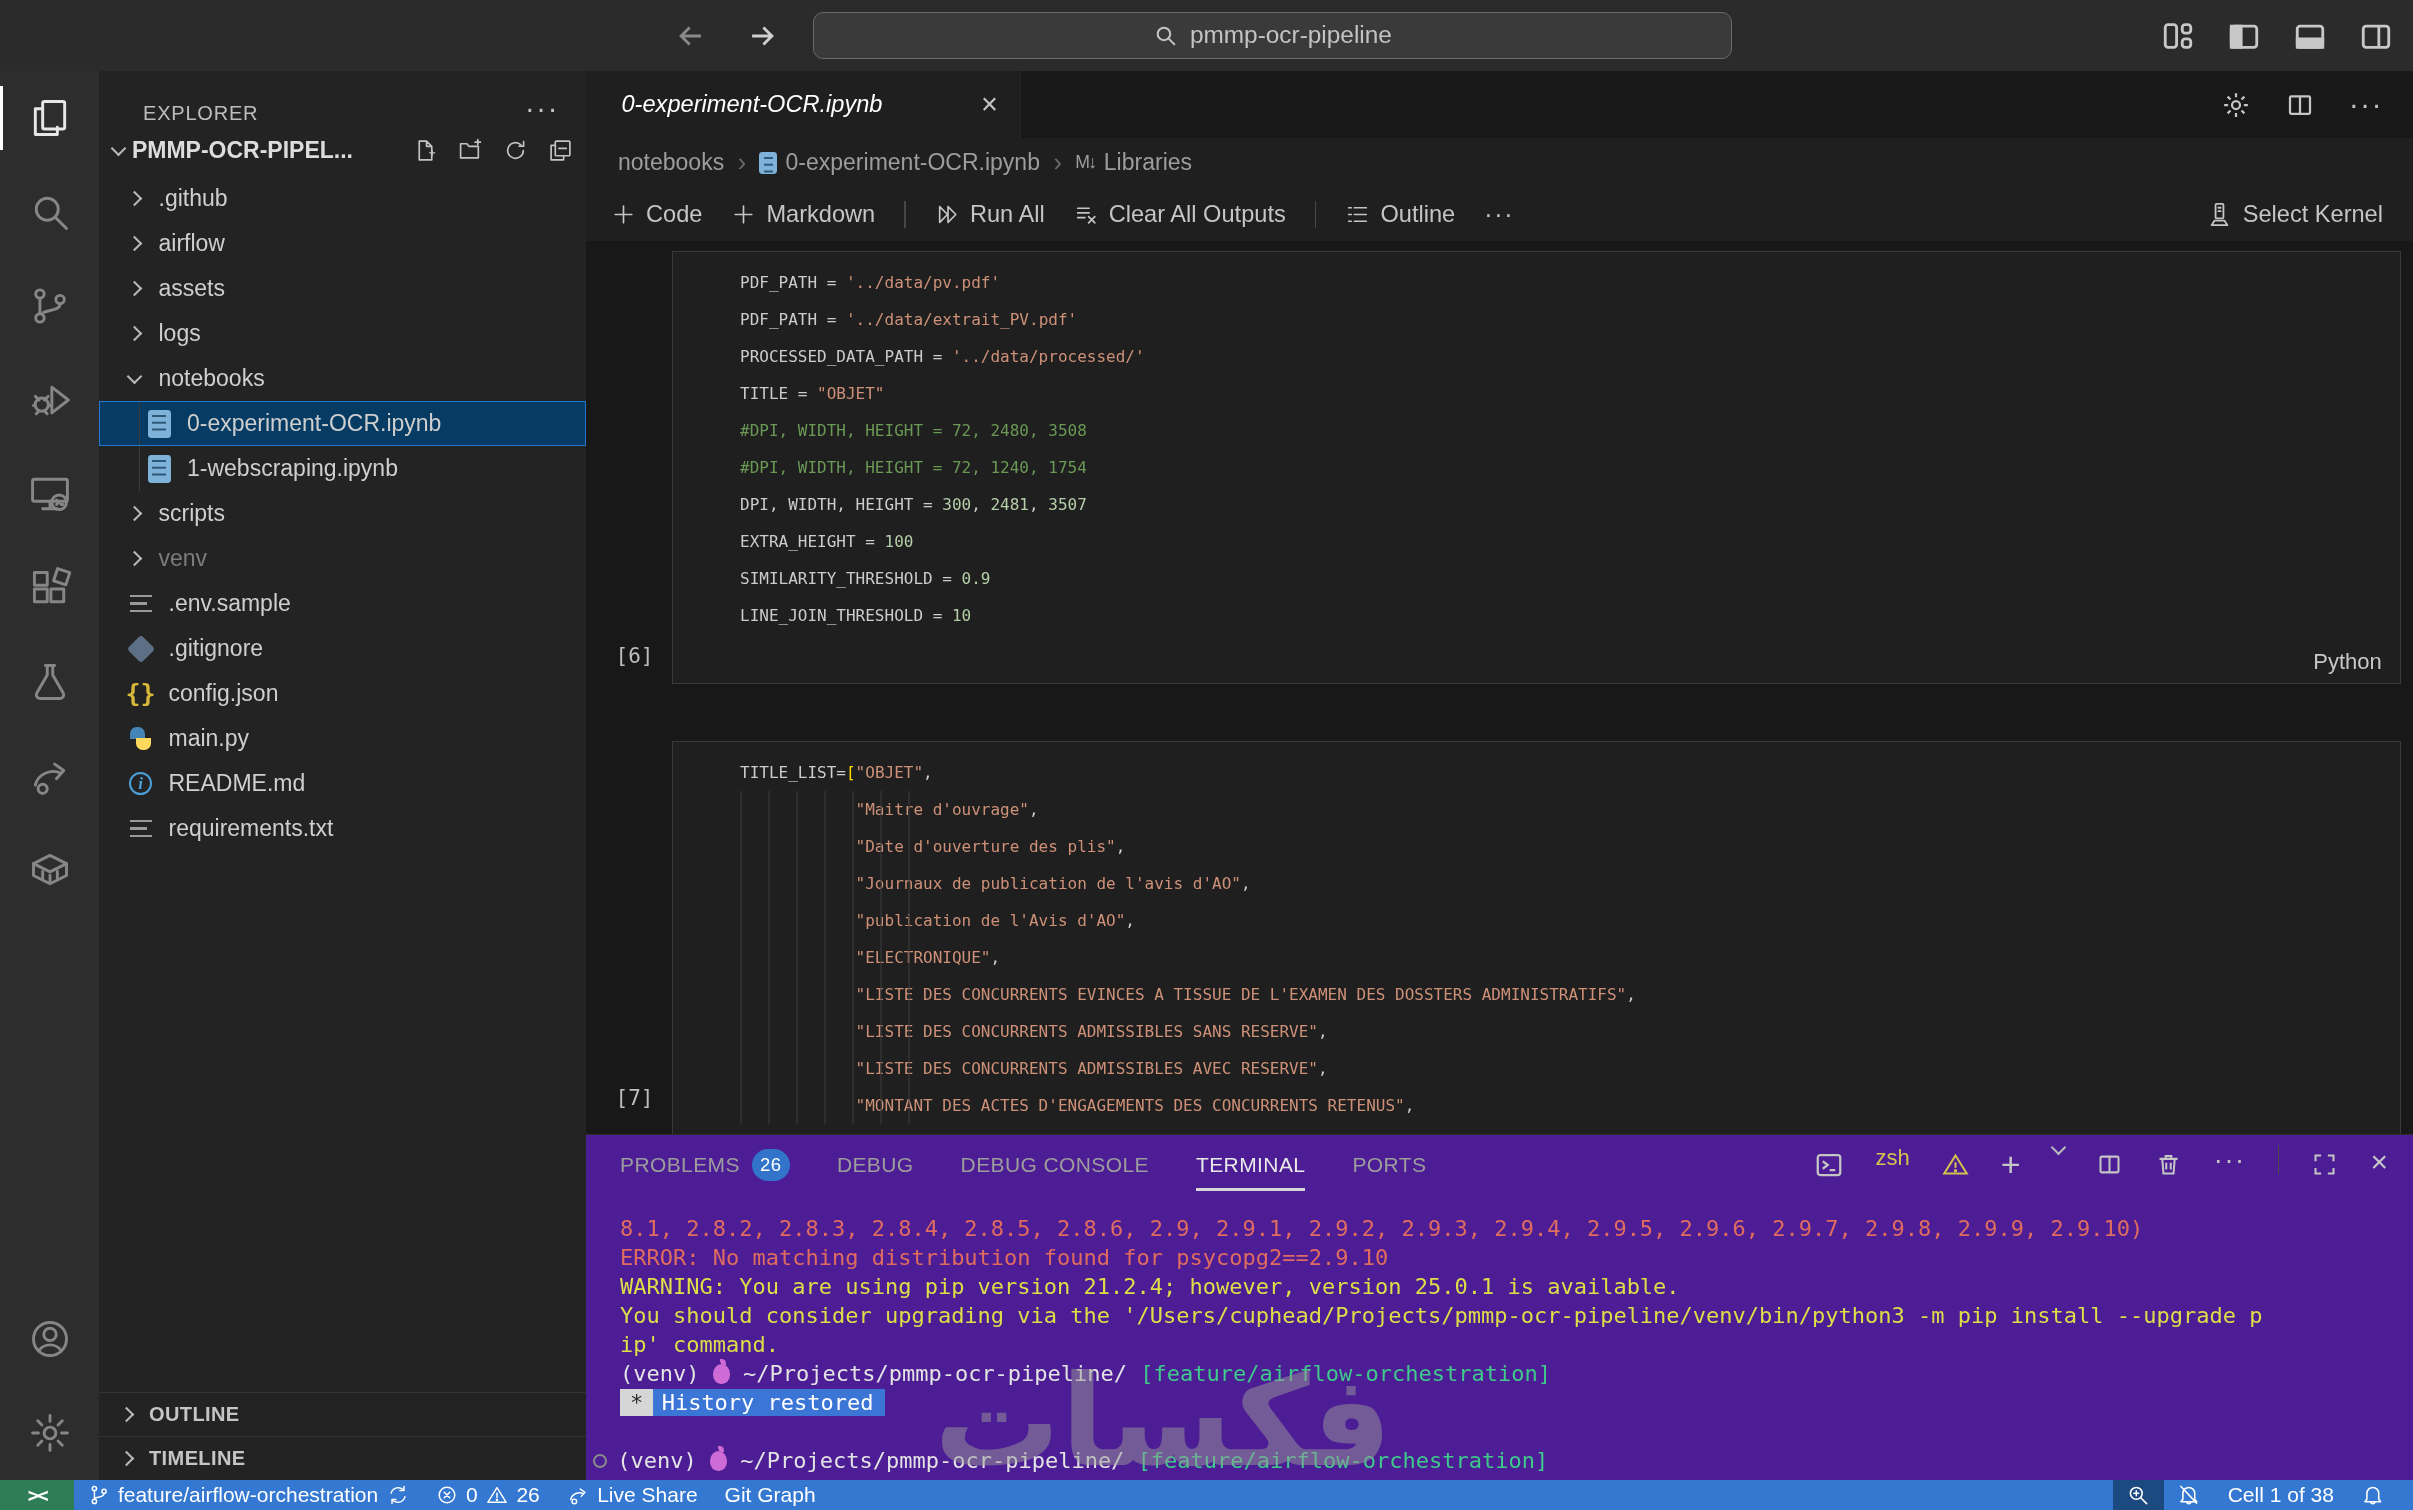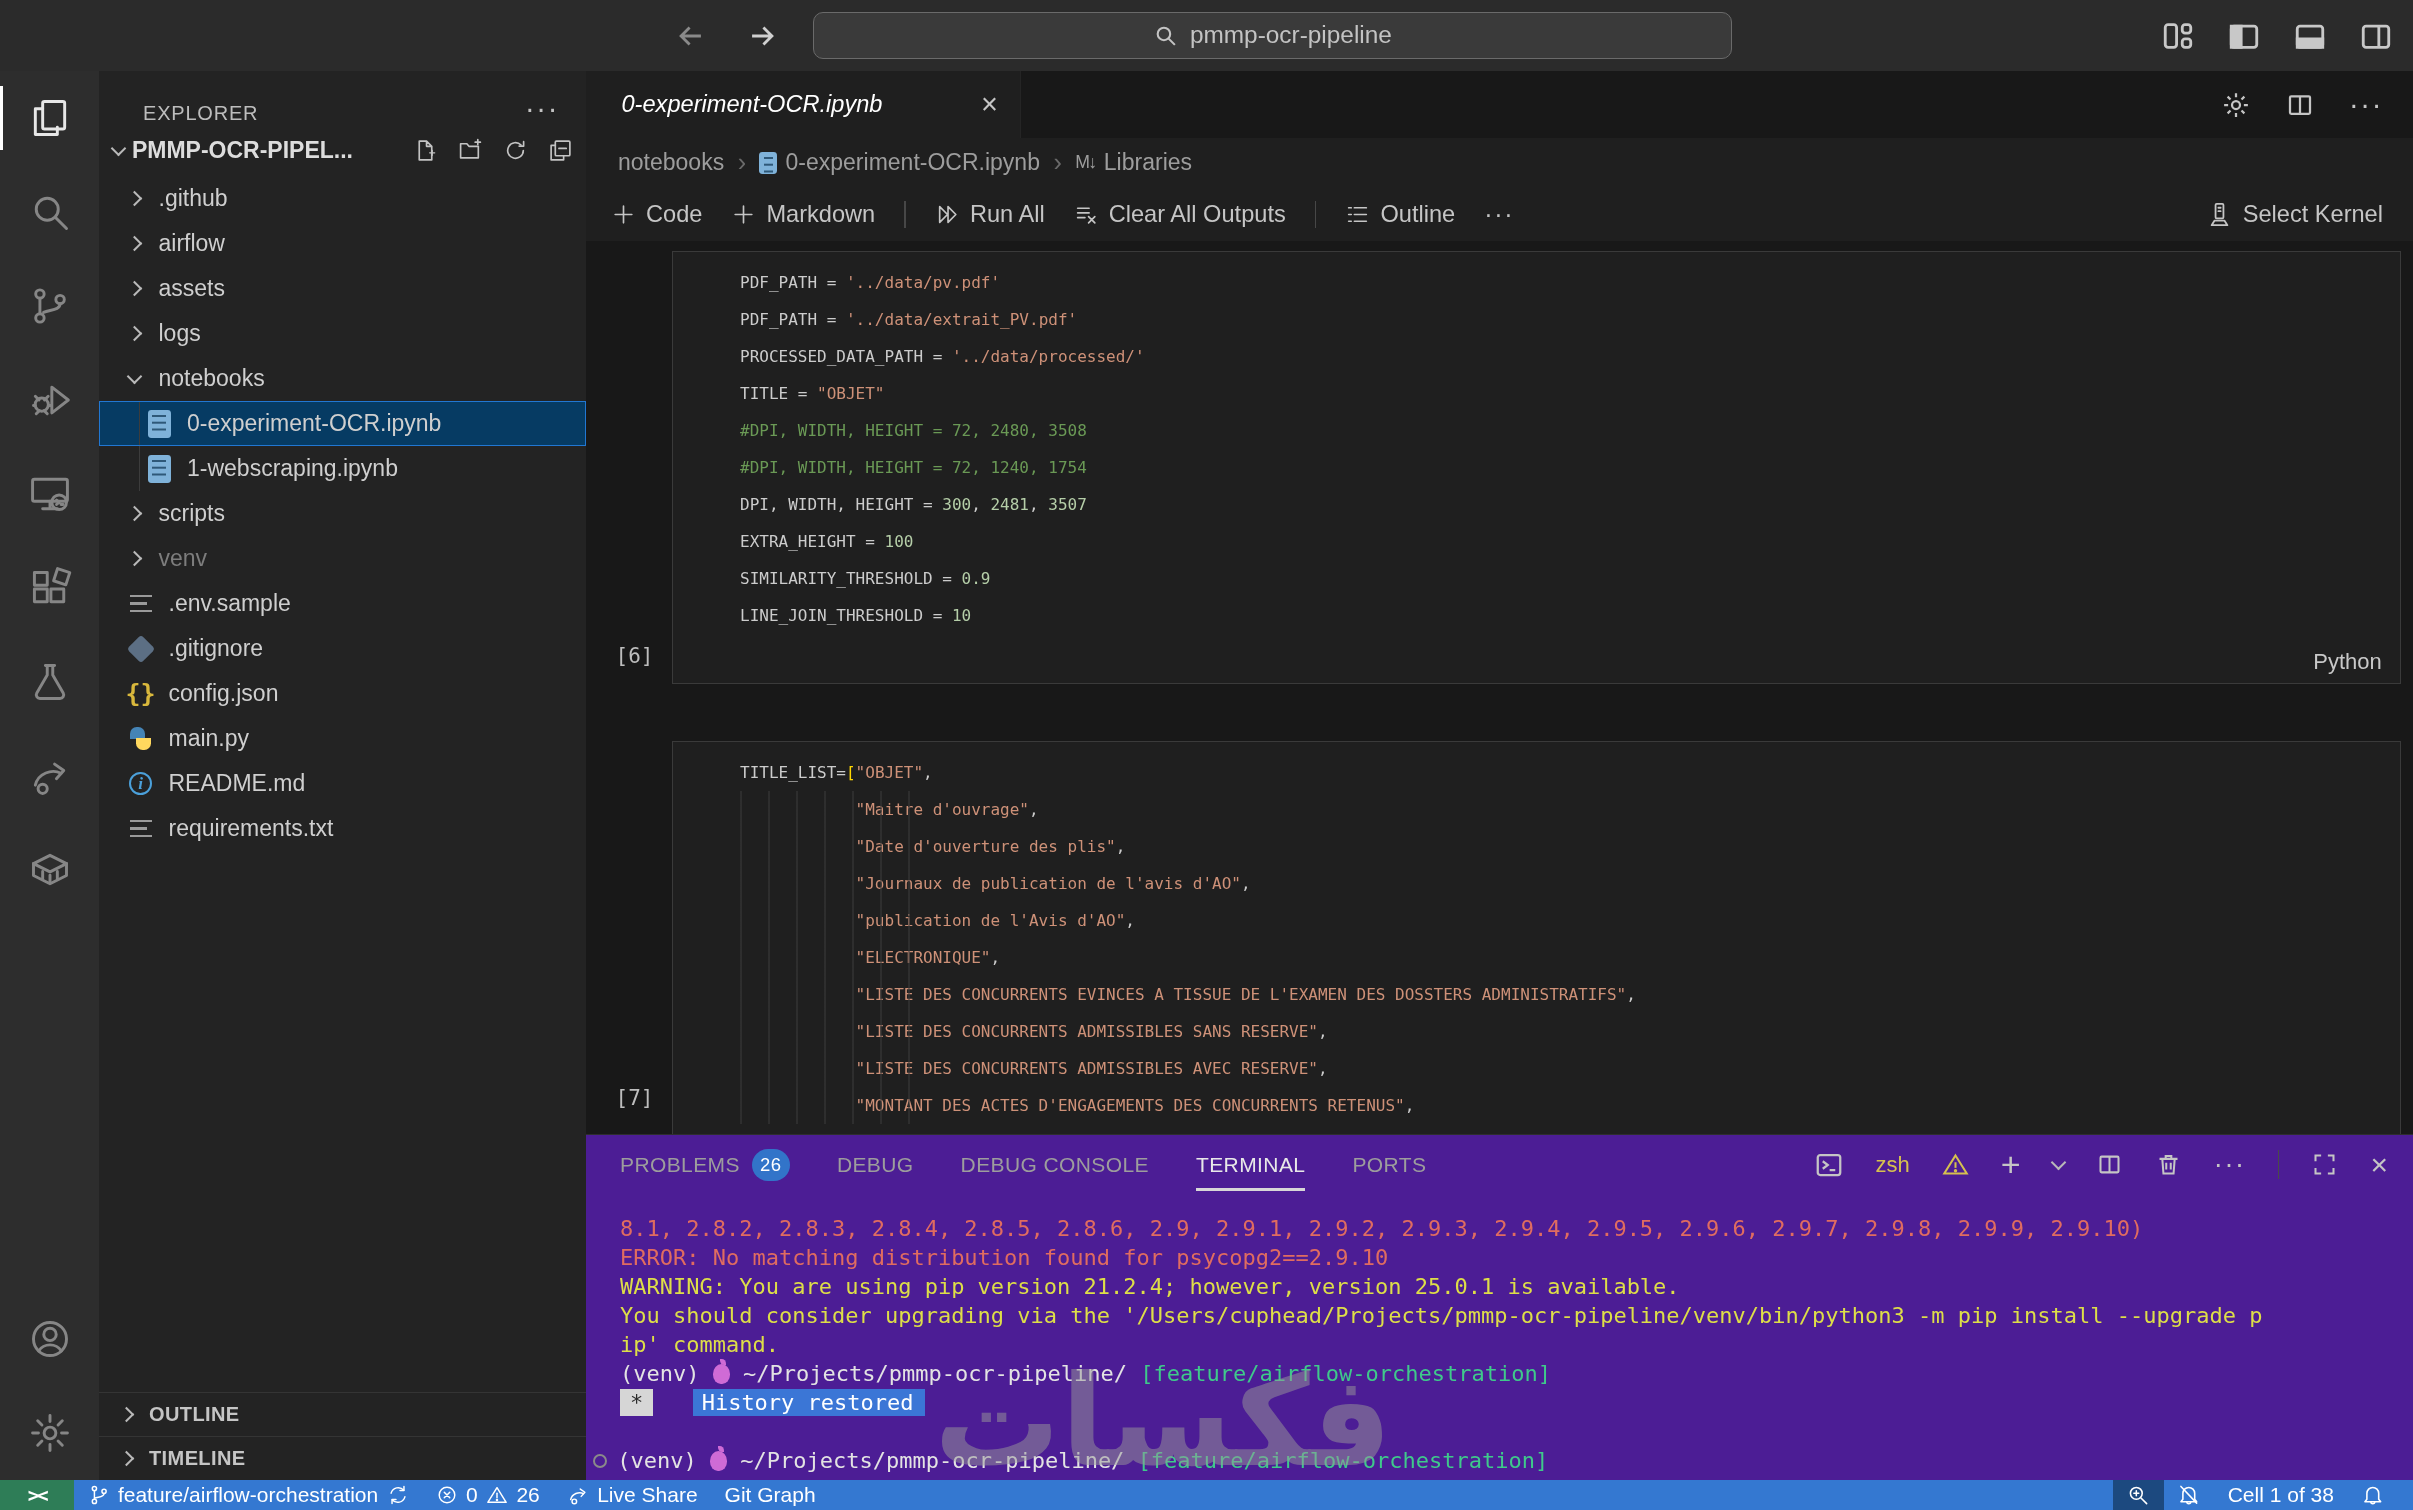--- a/index.html
+++ b/index.html
@@ -90,33 +90,33 @@
 
   
   .panel { height:346px; background:#4c1d95; border-top:1.7px solid #2e2e2e; display:flex; flex-direction:column; }
   .panel-top { height:59px; display:flex; align-items:center; padding:0 25px 0 34px; }
   .ptabs { display:flex; gap:47px; font-size:21px; letter-spacing:0.4px; color:#9d9d9d; }
   .ptab { display:flex; align-items:center; gap:11.8px; padding:11.8px 0; position:relative; cursor:pointer; }
   .ptab.active { color:#e8e8e8; }
   .ptab.active::after { content:""; position:absolute; left:0; right:0; bottom:1.7px; height:2.5px; background:#d7d7d7; }
   .badge { background:#3274c9; color:#fff; border-radius:842px; min-width:35px; height:32px; display:flex;
     align-items:center; justify-content:center; font-size:18.5px; padding:0 8.4px; }
-  .panel-actions { margin-left:auto; display:flex; align-items:center; gap:32px; font-size:27px; color:#c5c5c5; }
+  .panel-actions { margin-left:auto; display:flex; gap:32px; font-size:27px; color:#c5c5c5; }
   .zsh { color:#d6c04f; font-size:22px; }
   .warn-tri { color:#d6c04f; }
   .pa-sep { width:1.7px; height:29px; background:#4a4a4a; }
 
   .terminal { flex:1; padding:20px 0 0 34px; font-family:"DejaVu Sans Mono",monospace; font-size:22px; line-height:29px; white-space:pre; }
   .tl { min-height:29px; display:block; }
   .k-r { color:#e06c60; } .k-y { color:#dede48; } .k-w { color:#e3e3e3; } .k-g { color:#3fc98b; }
   .apple { display:inline-block; width:17px; height:20px; background:#cf6bd6; border-radius:50% 50% 46% 46%; vertical-align:-2.5px; position:relative; }
   .apple::before { content:""; position:absolute; top:-5px; left:7.6px; width:5.9px; height:6.7px; background:#cf6bd6; border-radius:0 70% 0 70%; }
   .cmd-circle { display:inline-block; width:14.3px; height:14.3px; border:2.5px solid #8a8a8a; border-radius:50%; margin-left:-27px; margin-right:10px; vertical-align:0px; }
   .seg-star { background:#d6d6d6; color:#2b2b2b; padding:0.8px 10px; }
-  .seg-blue { background:#3b76d6; color:#ffffff; padding:0.8px 11.8px 0.8px 8.4px;margin-left:40px; }
+  .seg-blue { background:#3b76d6; color:#ffffff; padding:0.8px 11.8px 0.8px 8.4px; }
 
   
   .statusbar { height:30px; background:#3478d1; display:flex; align-items:center; color:#ffffff; font-size:21px; }
   .sb-remote { width:74px; height:30px; background:#2e7d57; display:flex; align-items:center; justify-content:center;
     font-family:"DejaVu Sans Mono",monospace; font-weight:bold; font-size:19.4px; letter-spacing:-2.5px; }
   .st-item { display:flex; align-items:center; gap:8.4px; padding:0 13.5px; height:30px; white-space:nowrap; cursor:pointer; }
   .st-item .ico { font-size:22px; }
   .st-right { margin-left:auto; display:flex; align-items:center; padding-right:15px; }
   .st-box { background:rgba(10,35,60,0.55); }
 

